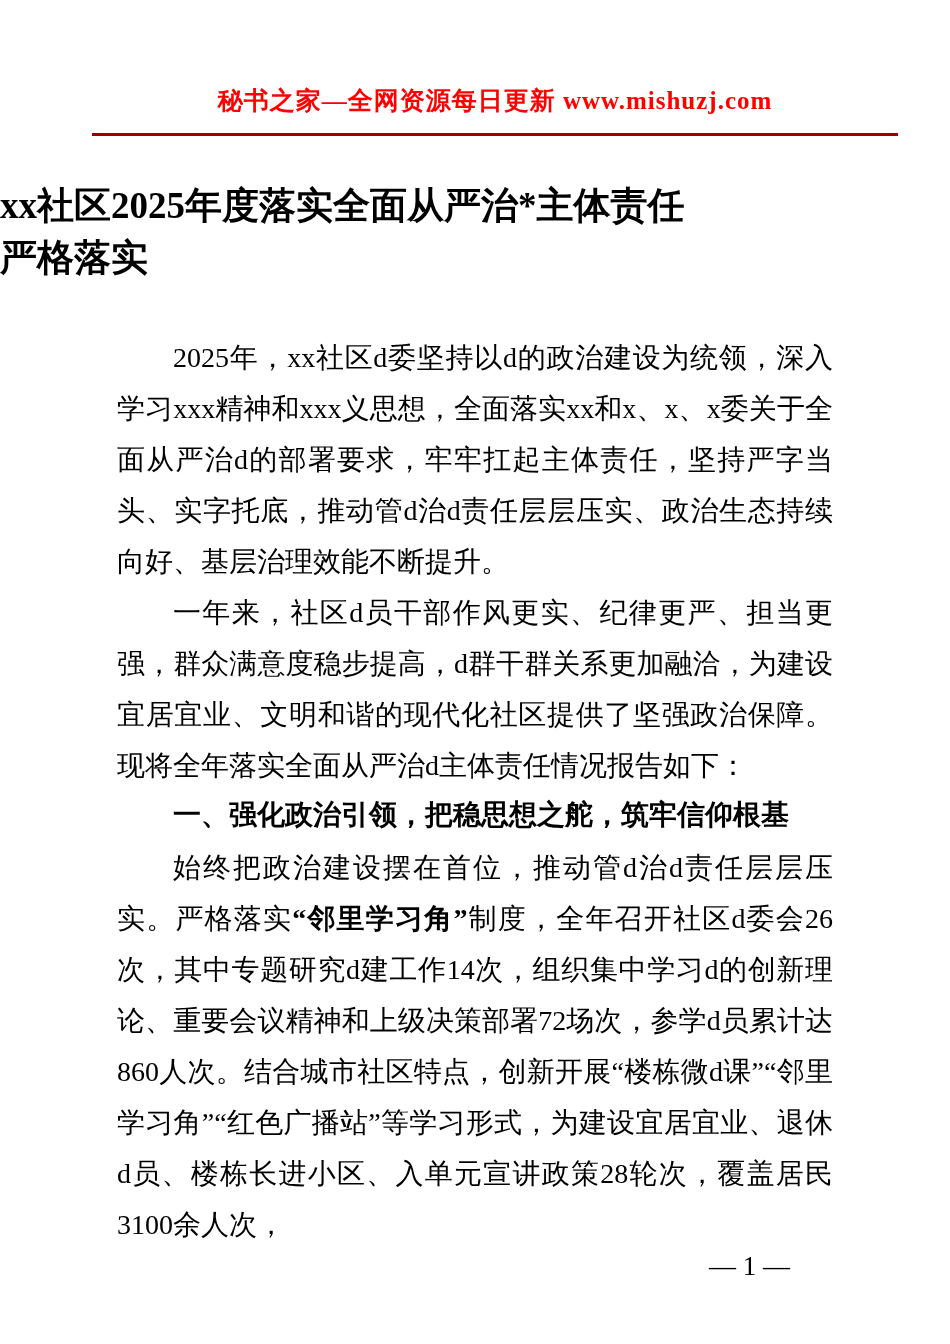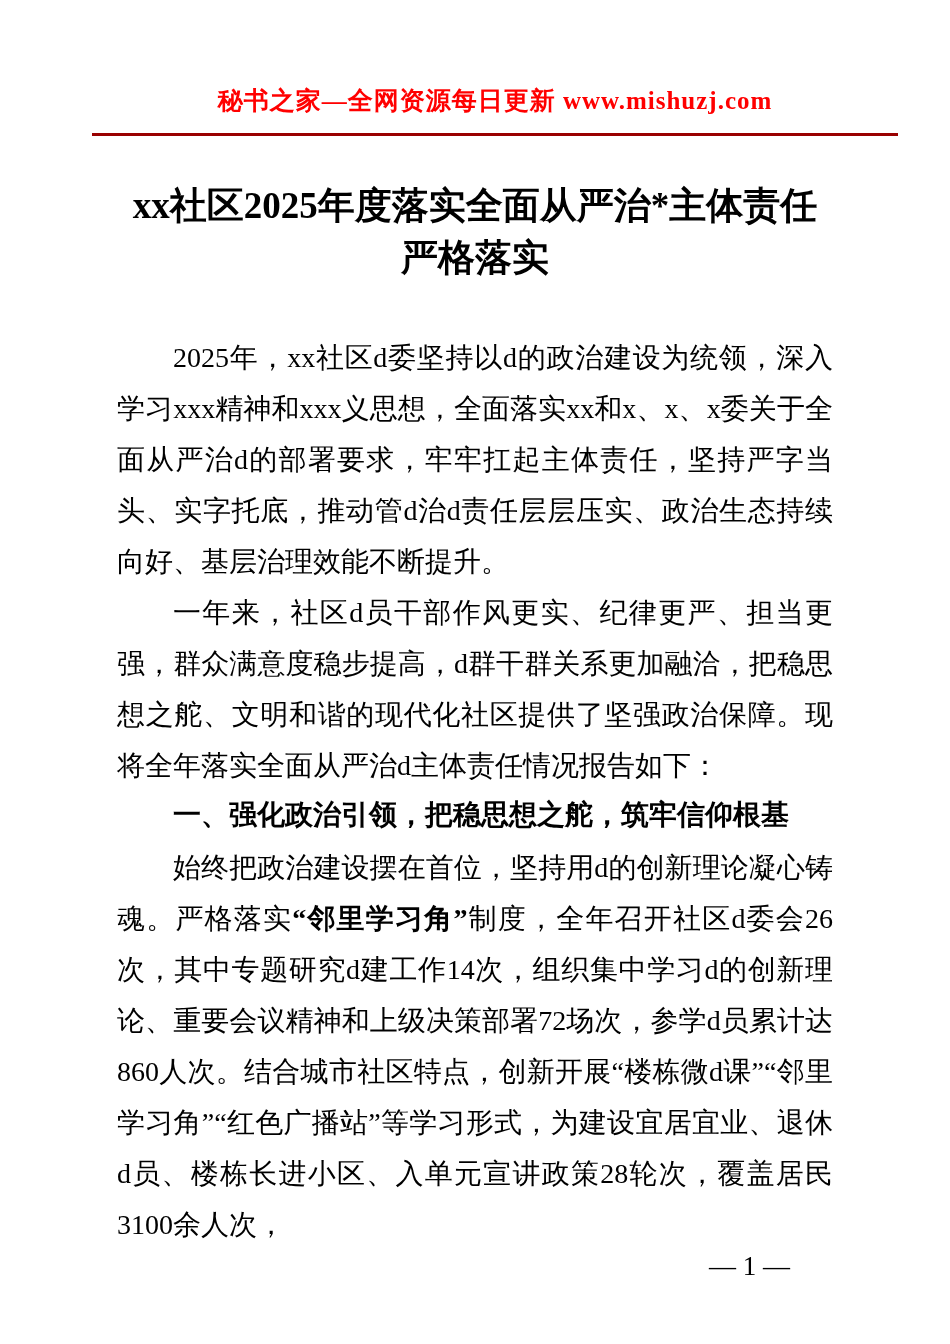--- a/index.html
+++ b/index.html
@@ -27,21 +27,20 @@
     text-decoration: none;
     font-family: "Liberation Serif", "DejaVu Serif", serif;
   }
   .header-rule {
     margin: 16px 52px 0 52px;
     border-top: 3px solid #990000;
     height: 0;
   }
   .doc-title {
     margin-top: 44px;
-    text-align: center;
     font-size: 37px;
     font-weight: bold;
     line-height: 52px;
   }
   .doc-title span { display: block; }
   .body-text {
     margin: 48px 117px 0 117px;
     font-size: 28px;
     line-height: 51px;
     text-align: justify;
@@ -72,22 +71,22 @@
     <div class="header-rule"></div>
   </div>
 
   <h1 class="doc-title">
     <span>xx社区2025年度落实全面从严治*主体责任</span>
     <span>严格落实</span>
   </h1>
 
   <div class="body-text">
     <p>2025年，xx社区d委坚持以d的政治建设为统领，深入学习xxx精神和xxx义思想，全面落实xx和x、x、x委关于全面从严治d的部署要求，牢牢扛起主体责任，坚持严字当头、实字托底，推动管d治d责任层层压实、政治生态持续向好、基层治理效能不断提升。</p>
-    <p>一年来，社区d员干部作风更实、纪律更严、担当更强，群众满意度稳步提高，d群干群关系更加融洽，把稳思想之舵、文明和谐的现代化社区提供了坚强政治保障。现将全年落实全面从严治d主体责任情况报告如下：</p>
+    <p>一年来，社区d员干部作风更实、纪律更严、担当更强，群众满意度稳步提高，d群干群关系更加融洽，为建设宜居宜业、文明和谐的现代化社区提供了坚强政治保障。现将全年落实全面从严治d主体责任情况报告如下：</p>
     <p class="section-heading">一、强化政治引领，把稳思想之舵，筑牢信仰根基</p>
-    <p><span>始终把政治建设摆在首位，坚持用d的创新理论凝心铸魂。严格落实</span><span class="bold-inline">“邻里学习角”</span><span>制度，全年召开社区d委会26次，其中专题研究d建工作14次，组织集中学习d的创新理论、重要会议精神和上级决策部署72场次，参学d员累计达860人次。结合城市社区特点，创新开展“楼栋微d课”“邻里学习角”“红色广播站”等学习形式，为建设宜居宜业、退休d员、楼栋长进小区、入单元宣讲政策28轮次，覆盖居民3100余人次，</span></p>
+    <p><span>始终把政治建设摆在首位，推动管d治d责任层层压实。严格落实</span><span class="bold-inline">“邻里学习角”</span><span>制度，全年召开社区d委会26次，其中专题研究d建工作14次，组织集中学习d的创新理论、重要会议精神和上级决策部署72场次，参学d员累计达860人次。结合城市社区特点，创新开展“楼栋微d课”“邻里学习角”“红色广播站”等学习形式，为建设宜居宜业、退休d员、楼栋长进小区、入单元宣讲政策28轮次，覆盖居民3100余人次，</span></p>
   </div>
 
   <div class="page-footer">
     <span>— 1 —</span>
   </div>
 
 </div>
 
 </body></html>

